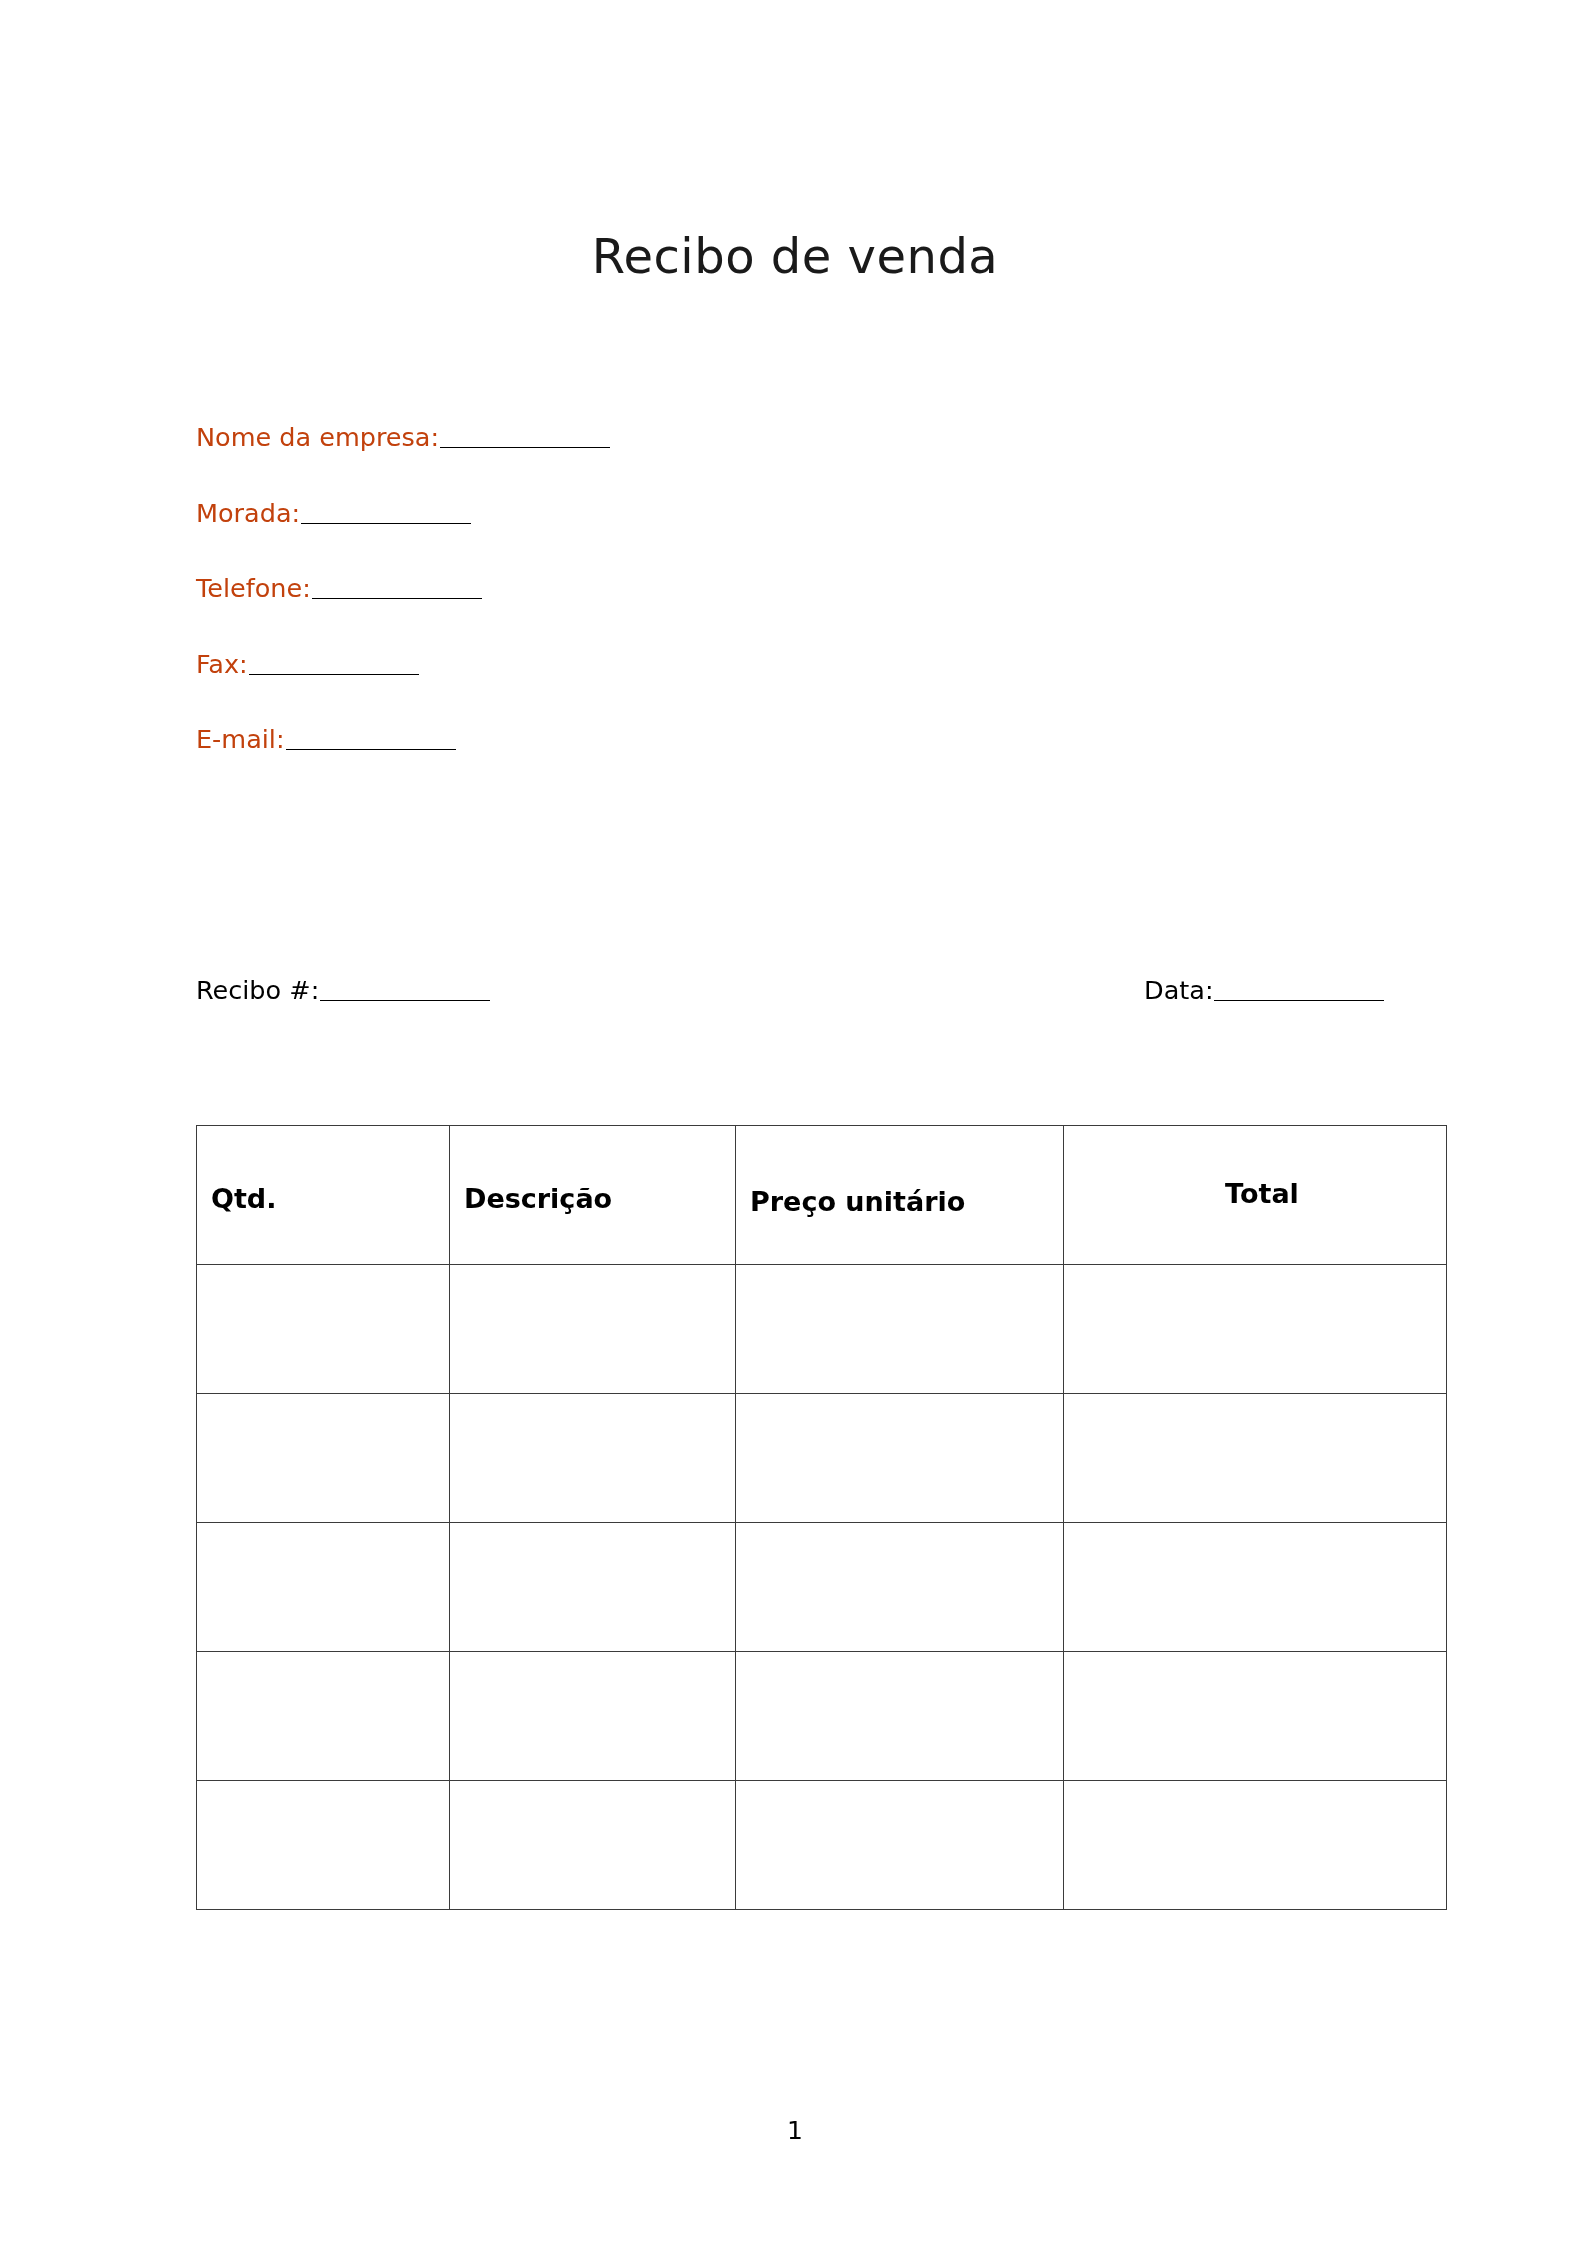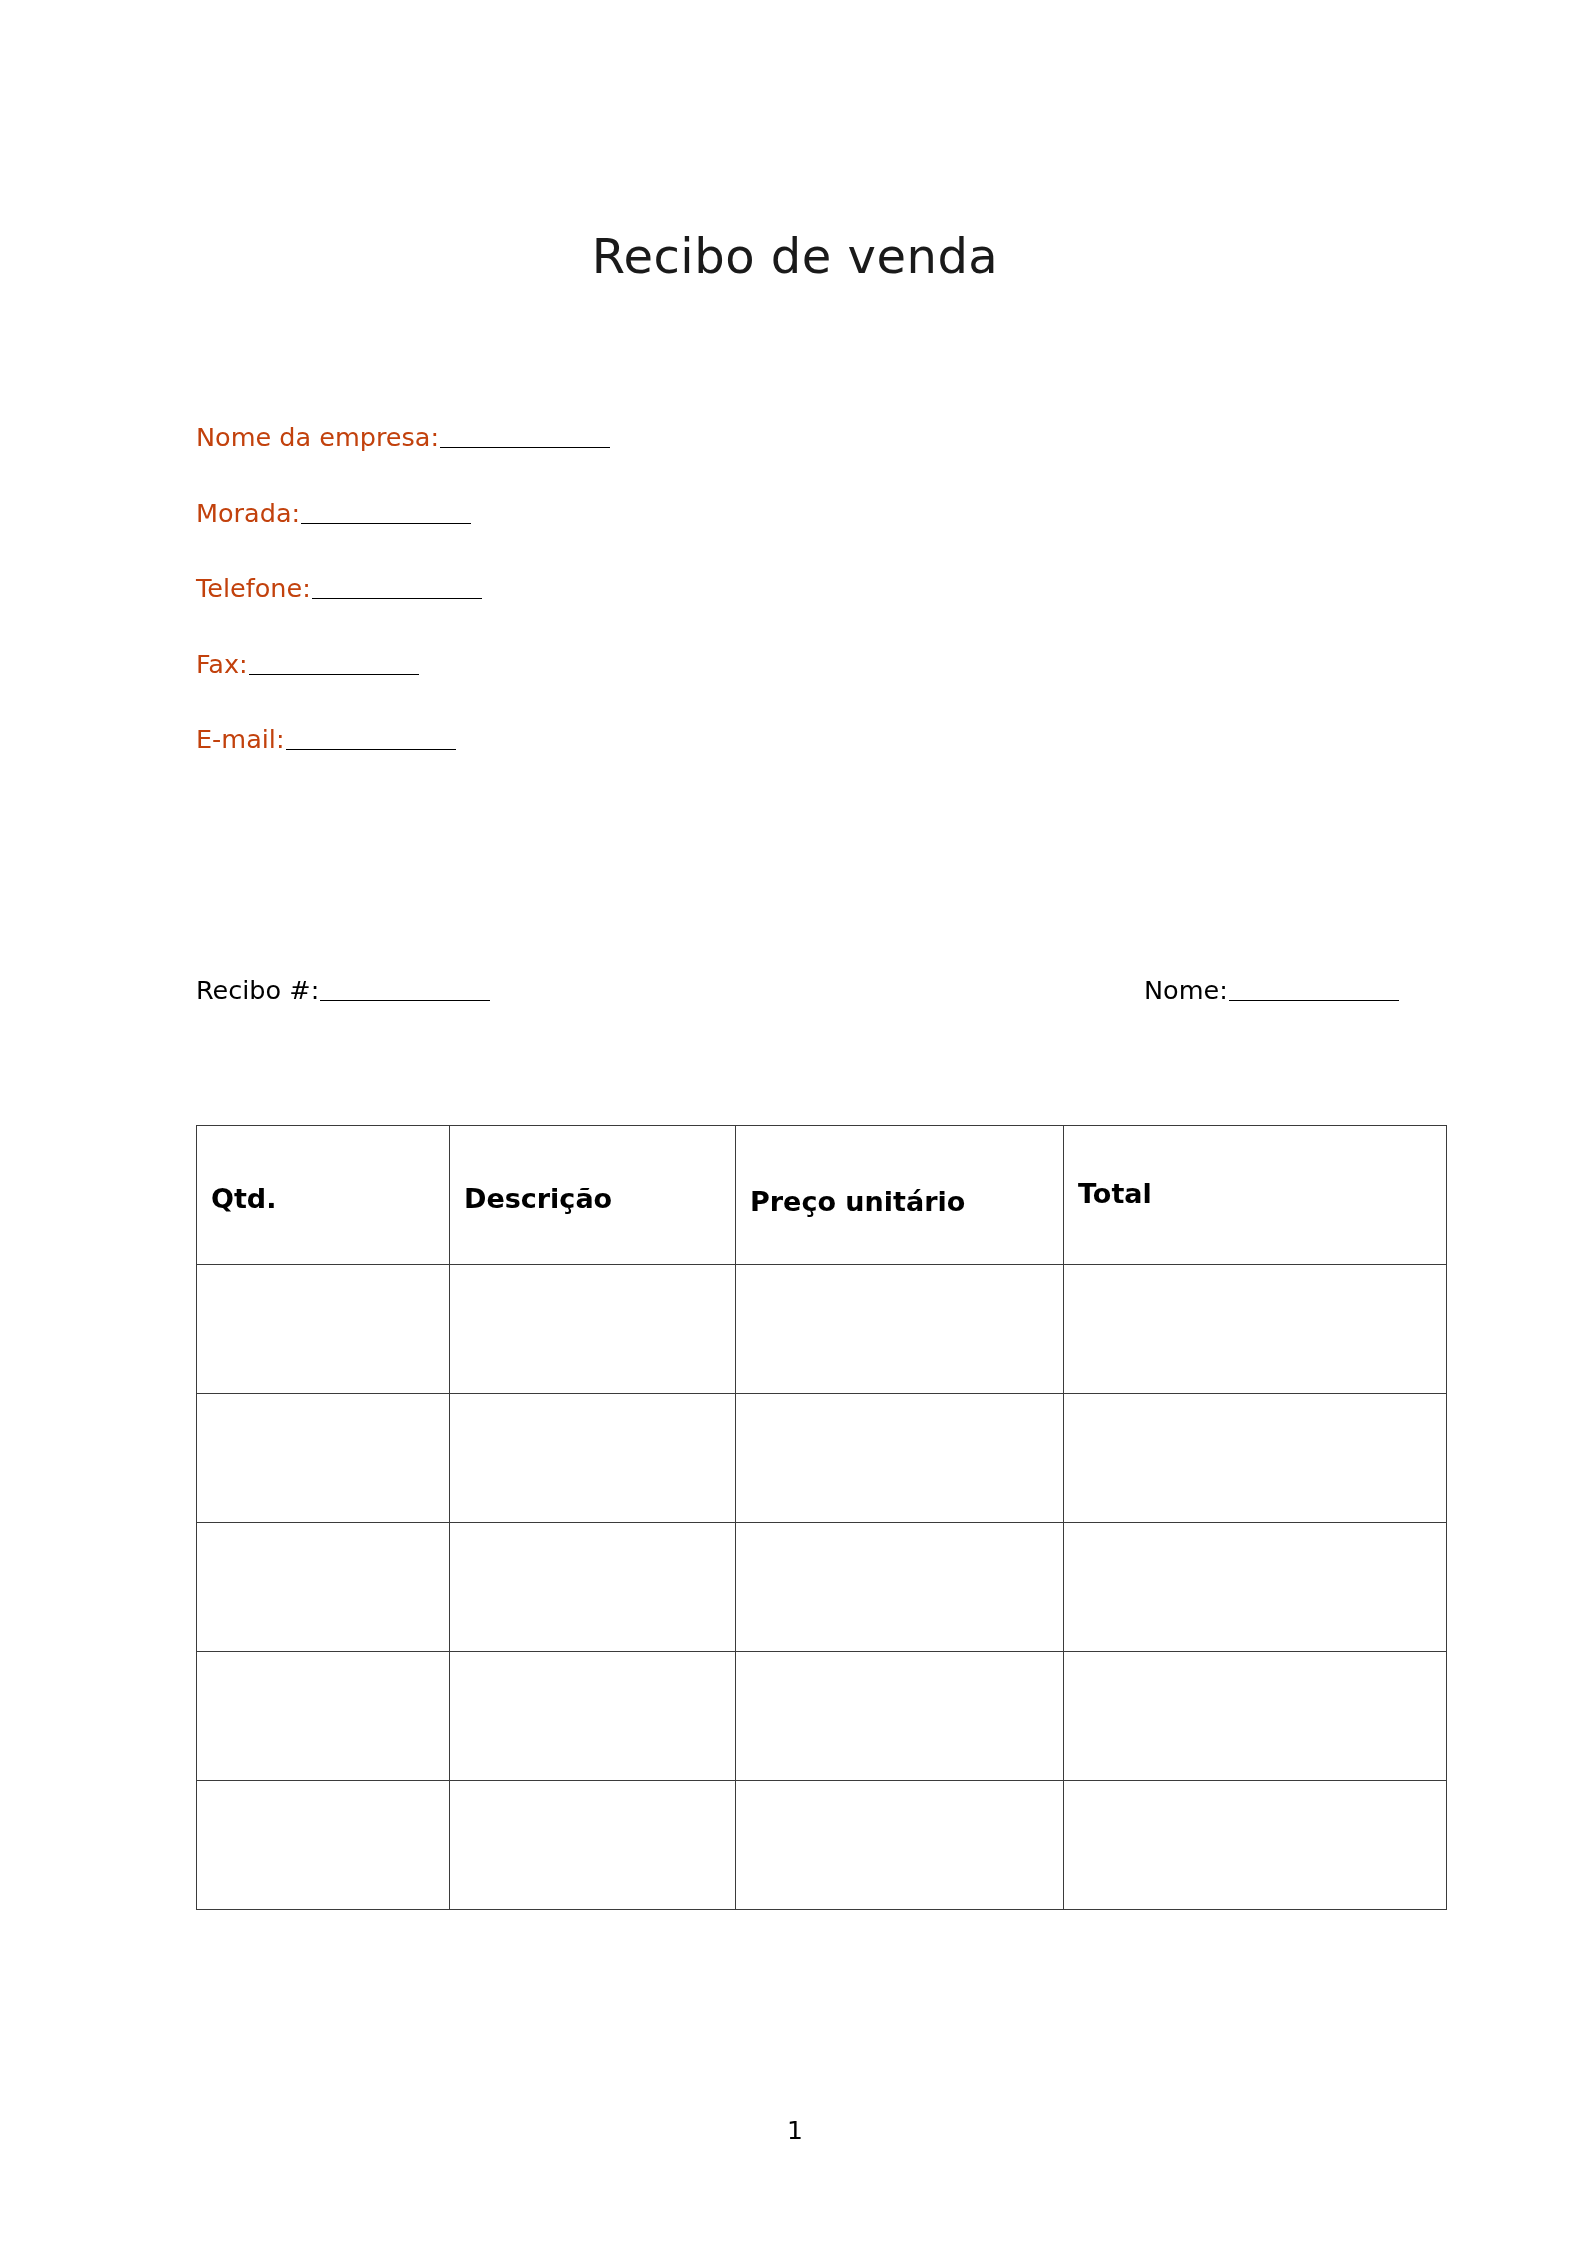--- a/index.html
+++ b/index.html
@@ -97,21 +97,21 @@
   table.items td {
     height: 128px;
   }
   .col-qtd { width: 252px; }
   .col-desc { width: 285px; }
   .col-preco { width: 327px; }
   .col-total { width: 382px; }
   th.th-qtd .th-inner { padding-left: 14px; position: relative; top: 3px; }
   th.th-desc .th-inner { padding-left: 14px; position: relative; top: 3px; }
   th.th-preco .th-inner { padding-left: 14px; position: relative; top: 6px; }
-  th.th-total .th-inner { padding-left: 14px; position: relative; top: -2px; }
+  th.th-total .th-inner { padding-left: 14px; position: relative; top: -2px; text-align: center; }
   .page-number {
     position: absolute;
     bottom: 100px;
     left: 0;
     width: 1590px;
     text-align: center;
     font-size: 25px;
   }
 </style>
 </head>
@@ -144,21 +144,21 @@
       <span>E-mail:</span><span class="blank"></span>
     </div>
 
   </div>
 
   <div class="receipt-row">
     <div class="left">
       <span>Recibo #:</span><span class="blank"></span>
     </div>
     <div class="right">
-      <span>Nome:</span><span class="blank"></span>
+      <span>Data:</span><span class="blank"></span>
     </div>
   </div>
 
   <table class="items">
     <thead>
       <tr>
         <th class="col-qtd th-qtd">
             <div class="th-inner">Qtd.</div>
           </th>
         <th class="col-desc th-desc">

